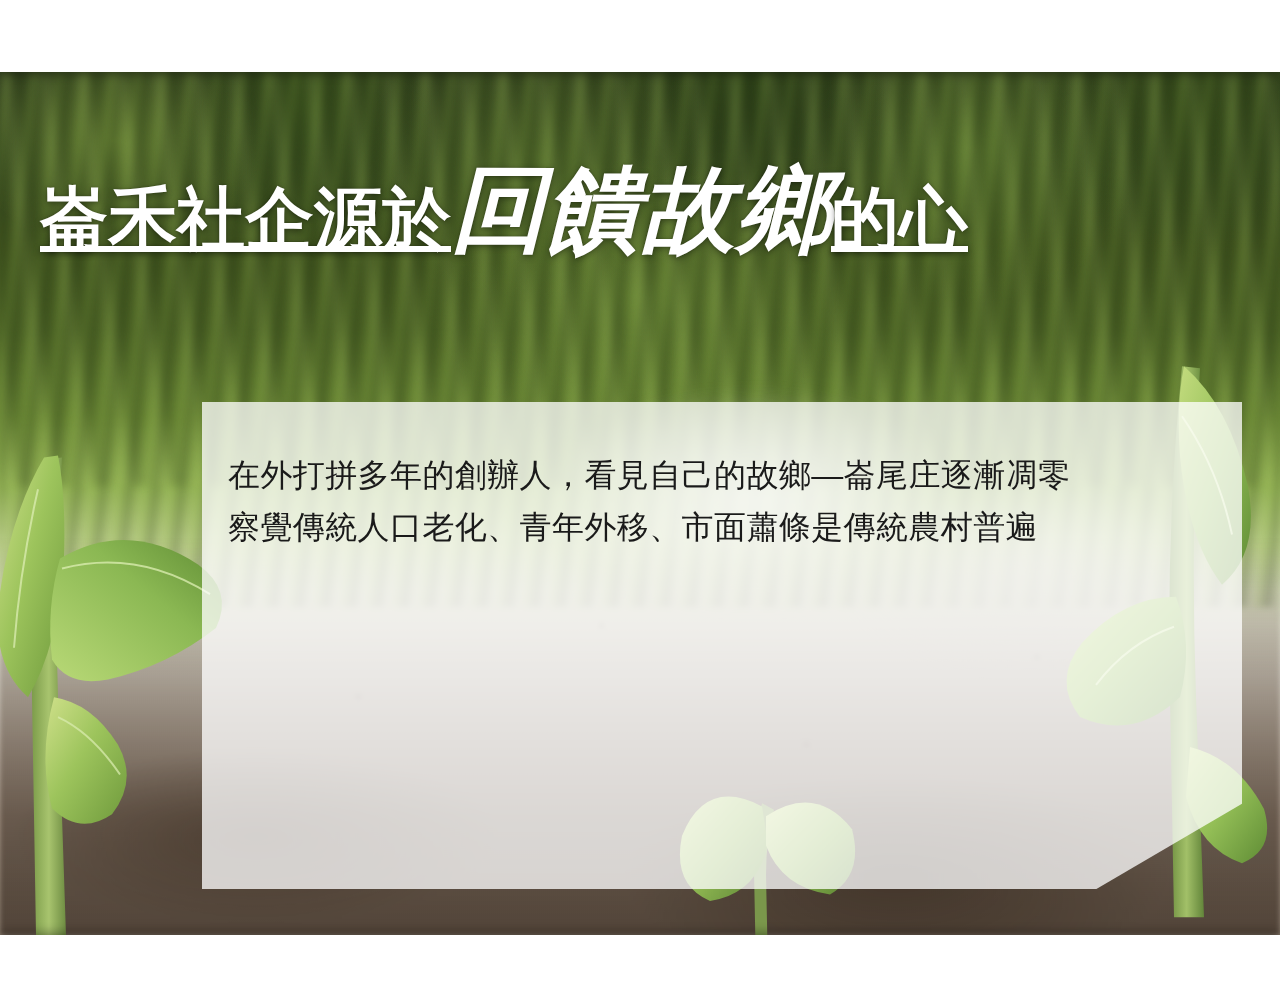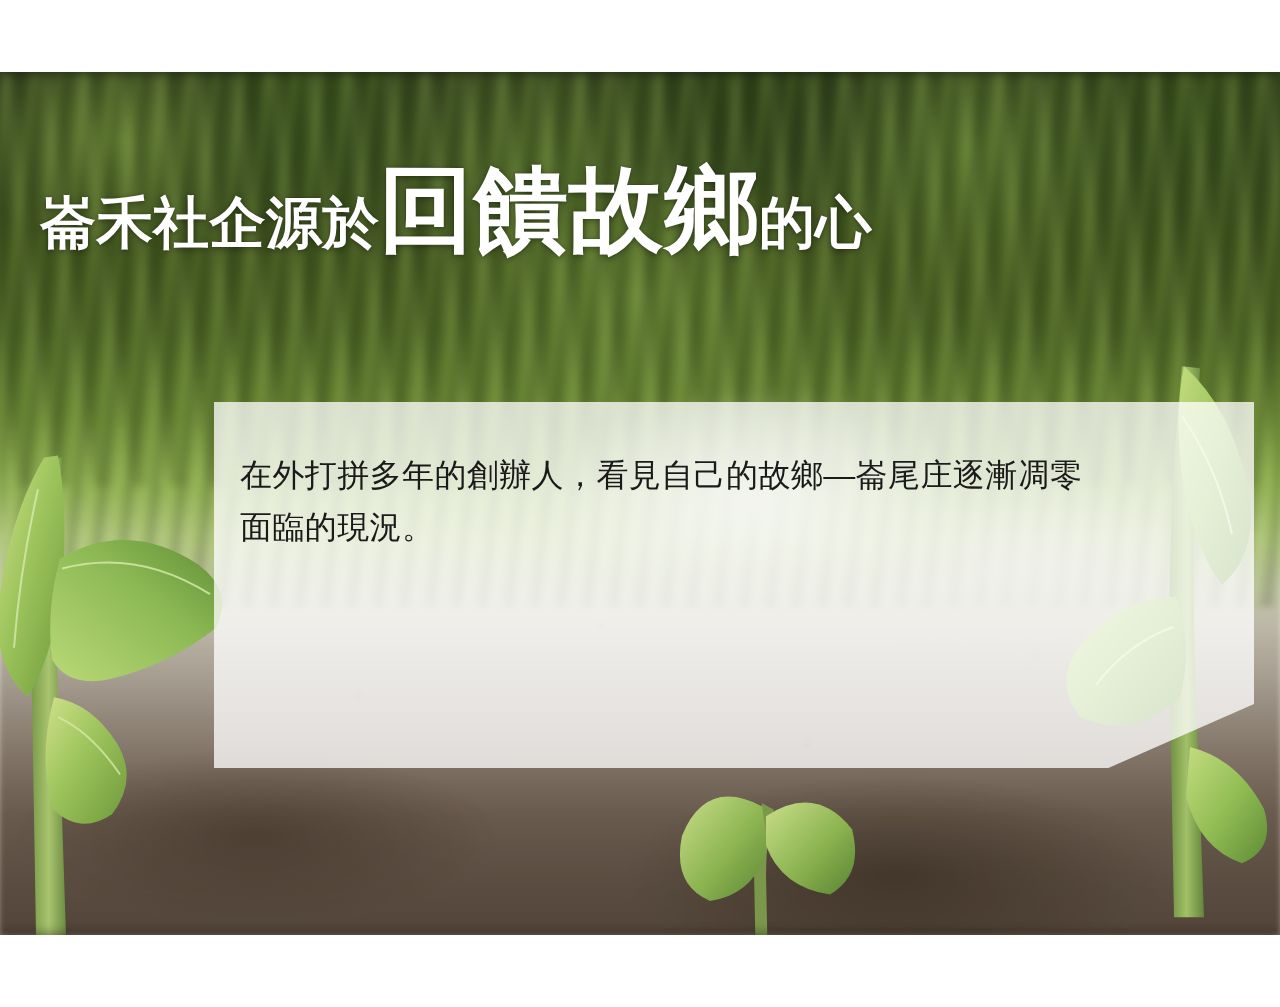--- a/index.html
+++ b/index.html
@@ -155,45 +155,46 @@
     color: #ffffff;
     white-space: nowrap;
     font-weight: 700;
     letter-spacing: 0.5px;
     text-shadow: 0 2px 6px rgba(0,0,0,.35), 0 0 2px rgba(0,0,0,.25);
   }
   .headline-1 { left: 40px; top: 163px; }
   .headline-2 { left: 256px; top: 275px; }
 
   .h-normal {
-    font-size: 56px;
+    font-size: 68px;
     line-height: 1;
     font-weight: 600;
     vertical-align: baseline;
+    text-decoration: underline;
   }
   .h-strong {
     font-size: 94px;
     line-height: 1;
     font-weight: 800;
     vertical-align: baseline;
     letter-spacing: 1px;
+    font-style: italic;
   }
 
   
   .panel {
     position: absolute;
     left: 202px;
     top: 402px;
     width: 1040px;
-    height: 366px;
+    height: 487px;
     z-index: 5;
     background: rgba(255,255,255,0.76);
     -webkit-clip-path: polygon(0 0, 100% 0, 100% 82.5%, 86% 100%, 0 100%);
     clip-path: polygon(0 0, 100% 0, 100% 82.5%, 86% 100%, 0 100%);
-    margin-left: 12px;
   }
 
   .panel-inner {
     position: absolute;
     left: 26px;
     top: 48px;
     right: 20px;
   }
 
   .para {
@@ -287,21 +288,21 @@
   <div class="headline headline-1">
     <span class="h-normal">崙禾社企源於</span><span class="h-strong">回饋故鄉</span><span class="h-normal">的心</span>
   </div>
 
 
   <div class="panel">
     <div class="panel-inner">
 
       <p class="para">
         <span class="ln">在外打拼多年的創辦人，看見自己的故鄉—崙尾庄逐漸凋零</span>
-        <span class="ln">面臨的現況。</span>
+        <span class="ln">察覺傳統人口老化、青年外移、市面蕭條是傳統農村普遍</span>
       </p>
 
       <p class="para">
       </p>
 
     </div>
   </div>
 
 </div>
 

